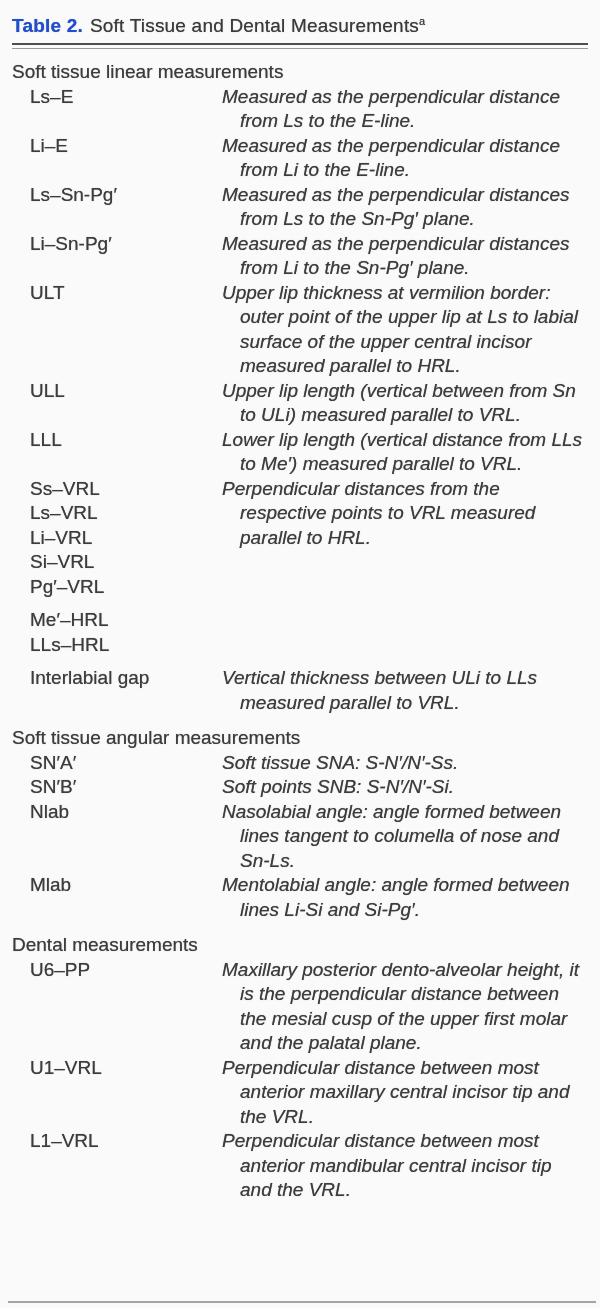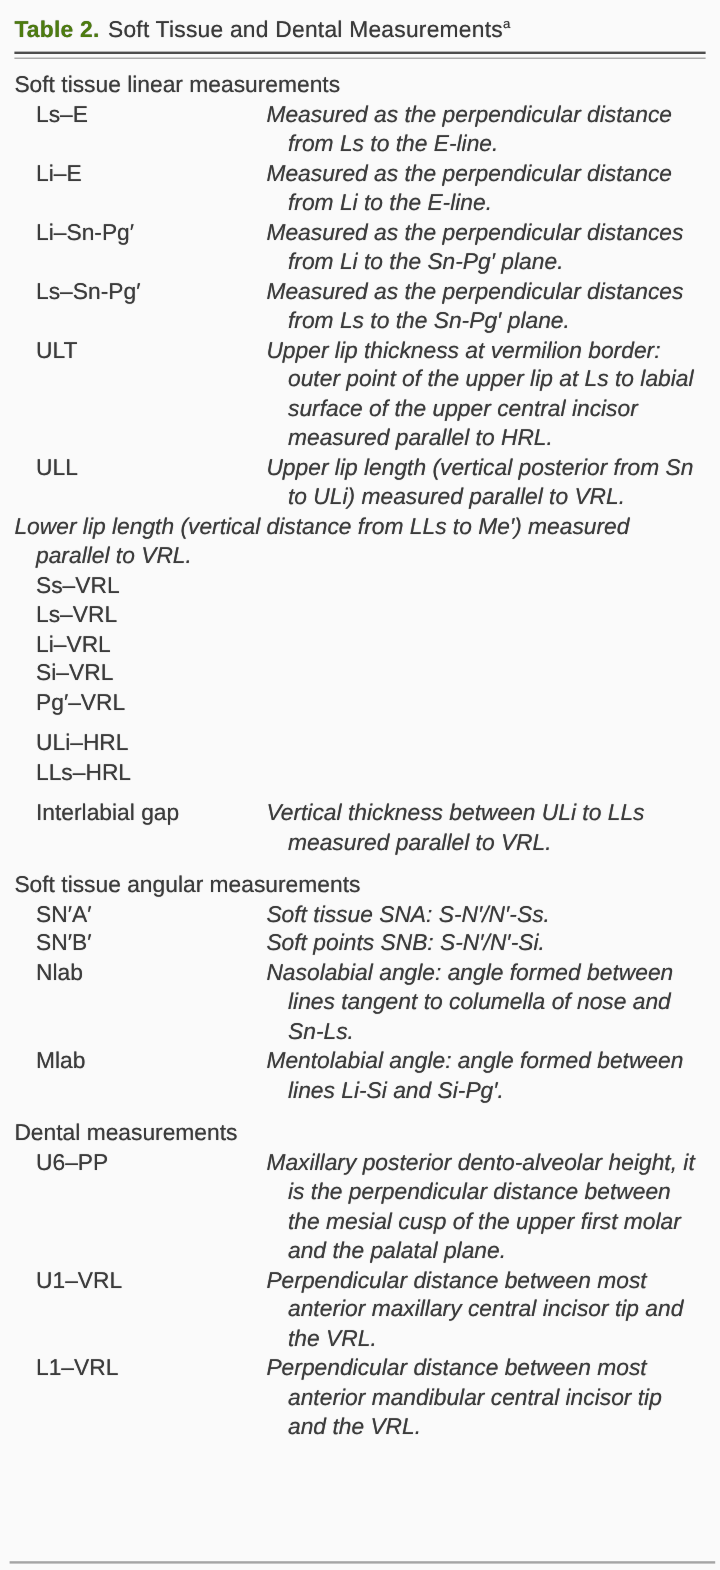--- a/index.html
+++ b/index.html
@@ -13,21 +13,21 @@
   .page{
     position:relative;
     width:600px;height:1308px;
     padding:14px 10px 0 12px;
     box-sizing:border-box;
     text-shadow:0 0 0.7px rgba(80,80,80,0.85);
   }
   .title{
     font-size:19px;line-height:23px;letter-spacing:0.2px;color:#3a3a3a;
   }
-  .title .title-bold{font-weight:bold;color:#4d7c0f;margin-right:7px;}
+  .title .title-bold{font-weight:bold;color:#1d4ed8;margin-right:7px;}
   .title sup{font-size:11px;line-height:0;}
   .head-rule{
     margin-top:6px;margin-right:2px;
     height:3px;
     border-top:2px solid #4e4e4e;
     border-bottom:1px solid #989898;
   }
   .table-body{
     margin-top:8px;
     font-size:19px;line-height:24.5px;
@@ -71,57 +71,61 @@
         <div class="desc">Measured as the perpendicular distance from Ls to the E-line.</div>
       </div>
       <div class="row">
         <div class="term">
           <div class="term-line">Li–E</div>
         </div>
         <div class="desc">Measured as the perpendicular distance from Li to the E-line.</div>
       </div>
       <div class="row">
         <div class="term">
+          <div class="term-line">Ls–Sn-Pg′</div>
+        </div>
+        <div class="desc">Measured as the perpendicular distances from Ls to the Sn-Pg′ plane.</div>
+      </div>
+      <div class="row">
+        <div class="term">
           <div class="term-line">Li–Sn-Pg′</div>
         </div>
         <div class="desc">Measured as the perpendicular distances from Li to the Sn-Pg′ plane.</div>
-      </div>
-      <div class="row">
-        <div class="term">
-          <div class="term-line">Ls–Sn-Pg′</div>
-        </div>
-        <div class="desc">Measured as the perpendicular distances from Ls to the Sn-Pg′ plane.</div>
       </div>
       <div class="row">
         <div class="term">
           <div class="term-line">ULT</div>
         </div>
         <div class="desc">Upper lip thickness at vermilion border: outer point of the upper lip at Ls to labial surface of the upper central incisor measured parallel to HRL.</div>
       </div>
       <div class="row">
         <div class="term">
           <div class="term-line">ULL</div>
         </div>
-        <div class="desc">Upper lip length (vertical posterior from Sn to ULi) measured parallel to VRL.</div>
+        <div class="desc">Upper lip length (vertical between from Sn to ULi) measured parallel to VRL.</div>
       </div>
       <div class="row">
+        <div class="term">
+          <div class="term-line">LLL</div>
+        </div>
         <div class="desc">Lower lip length (vertical distance from LLs to Me′) measured parallel to VRL.</div>
       </div>
       <div class="row">
         <div class="term">
           <div class="term-line">Ss–VRL</div>
           <div class="term-line">Ls–VRL</div>
           <div class="term-line">Li–VRL</div>
           <div class="term-line">Si–VRL</div>
           <div class="term-line">Pg′–VRL</div>
         </div>
+        <div class="desc">Perpendicular distances from the respective points to VRL measured parallel to HRL.</div>
       </div>
       <div class="row gap">
         <div class="term">
-          <div class="term-line">ULi–HRL</div>
+          <div class="term-line">Me′–HRL</div>
           <div class="term-line">LLs–HRL</div>
         </div>
       </div>
       <div class="row gap">
         <div class="term">
           <div class="term-line">Interlabial gap</div>
         </div>
         <div class="desc">Vertical thickness between ULi to LLs measured parallel to VRL.</div>
       </div>
       <div class="section">Soft tissue angular measurements</div>

